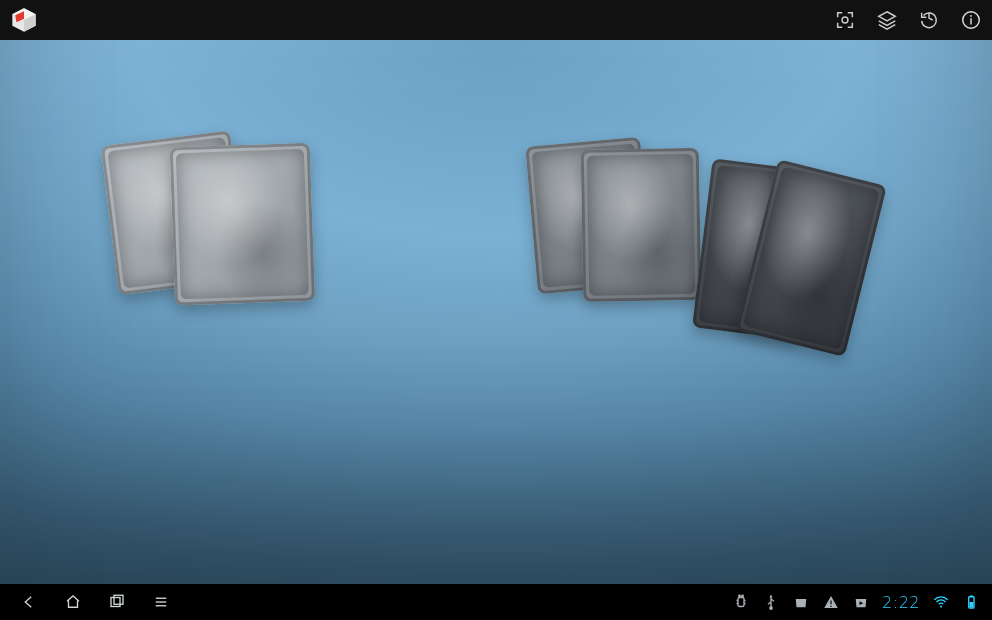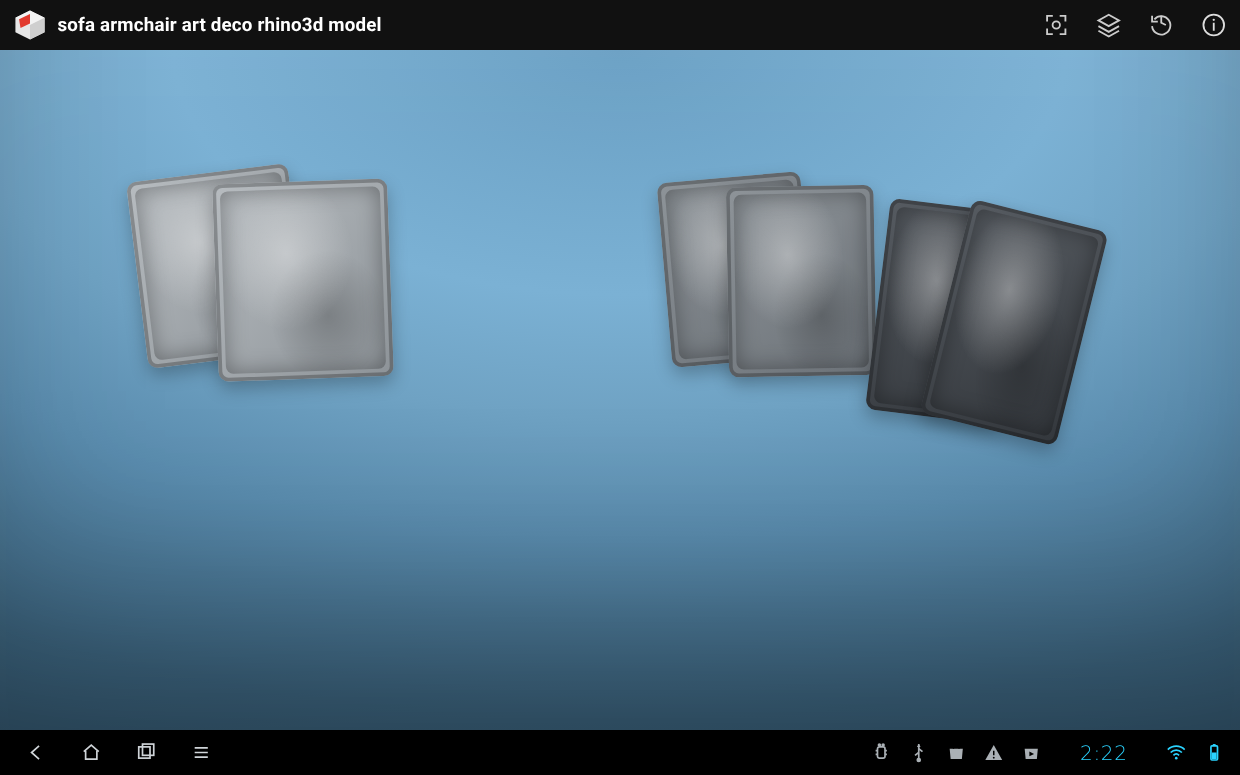--- a/index.html
+++ b/index.html
@@ -12,21 +12,21 @@
   .action svg{width:22px;height:22px;stroke:#ccc;fill:none;stroke-width:1.6}
   .action.info svg{stroke:#ddd}
   .viewport{position:absolute;left:0;top:40px;right:0;bottom:36px;background:radial-gradient(120% 120% at 50% 0%,#6aa0c4 0%,#7bb1d4 30%,#6fa2c3 45%,#5a8cae 60%,#4d7b9a 70%,#406a86 82%,#355a73 100%)}
   .canvas-surface{position:absolute;inset:0}
   .viewport-inner-shadow{position:absolute;inset:0;box-shadow:inset 0 -140px 160px -60px rgba(0,0,0,.35),inset 0 60px 120px -60px rgba(255,255,255,.06)}
   .nav-bar{position:absolute;left:0;right:0;bottom:0;height:36px;background:#000;display:flex;align-items:center;color:#9fa6ab}
   .nav-left{display:flex;gap:26px;align-items:center;padding-left:20px}
   .nav-right{margin-left:auto;display:flex;gap:12px;align-items:center;padding-right:12px}
   .nav-icon{width:18px;height:18px;display:flex;align-items:center;justify-content:center}
   .nav-icon svg{width:18px;height:18px;stroke:#cfd4d8;fill:none;stroke-width:1.8}
-  .clock{color:#2ad3ff;font-family:'DejaVu Sans',Arial,sans-serif;font-weight:300;font-size:16px;letter-spacing:.5px;margin:0 18px}
+  .clock{color:#2ad3ff;font-family:'DejaVu Sans',Arial,sans-serif;font-weight:300;font-size:16px;letter-spacing:.5px;margin:0 0}
   .wifi svg{stroke:#2ad3ff}
   .battery svg{stroke:#2ad3ff;fill:#2ad3ff}
   .status-icon svg{stroke:#aab0b5;fill:#aab0b5}
   .cushion{position:absolute;border-radius:8px;box-shadow:0 6px 14px rgba(0,0,0,.25), inset 0 0 0 3px rgba(0,0,0,.25)}
   .cushion::before,.cushion::after{content:"";position:absolute;inset:6px;border-radius:6px}
   .cushion::before{background:radial-gradient(70% 70% at 40% 35%,rgba(255,255,255,.35),rgba(255,255,255,0) 60%),radial-gradient(60% 60% at 65% 70%,rgba(0,0,0,.2),rgba(0,0,0,0) 60%)}
   .cushion::after{box-shadow:inset 0 0 18px rgba(0,0,0,.35)}
   .tone-light{background:linear-gradient(135deg,#b7bcc0,#8d9398)}
   .tone-med{background:linear-gradient(145deg,#8e9499,#6b7177)}
   .tone-dark{background:linear-gradient(150deg,#565b61,#33373c)}
@@ -37,21 +37,20 @@
 
 <div class="app-bar">
   <div class="app-icon">
     <svg viewBox="0 0 48 48">
       <polygon points="24,4 44,14 44,34 24,44 4,34 4,14" fill="#e7e7e7"></polygon>
       <polygon points="24,4 44,14 24,24 4,14" fill="#f3f3f3"></polygon>
       <polygon points="24,24 44,14 44,34 24,44" fill="#cfcfcf"></polygon>
       <polygon points="9,16 24,9 24,22 11,28" fill="#e23a2e"></polygon>
     </svg>
   </div>
-  <div class="app-title">sofa armchair art deco rhino3d model</div>
   <div class="actions">
     <div class="action" title="Zoom extents">
       <svg viewBox="0 0 24 24">
           <path d="M4 9V4h5M20 9V4h-5M4 15v5h5M20 15v5h-5"></path>
           <circle cx="12" cy="12" r="3.2"></circle>
         </svg>
     </div>
     <div class="action" title="Layers">
       <svg viewBox="0 0 24 24">
           <path d="M12 3l9 5-9 5-9-5 9-5z"></path>

